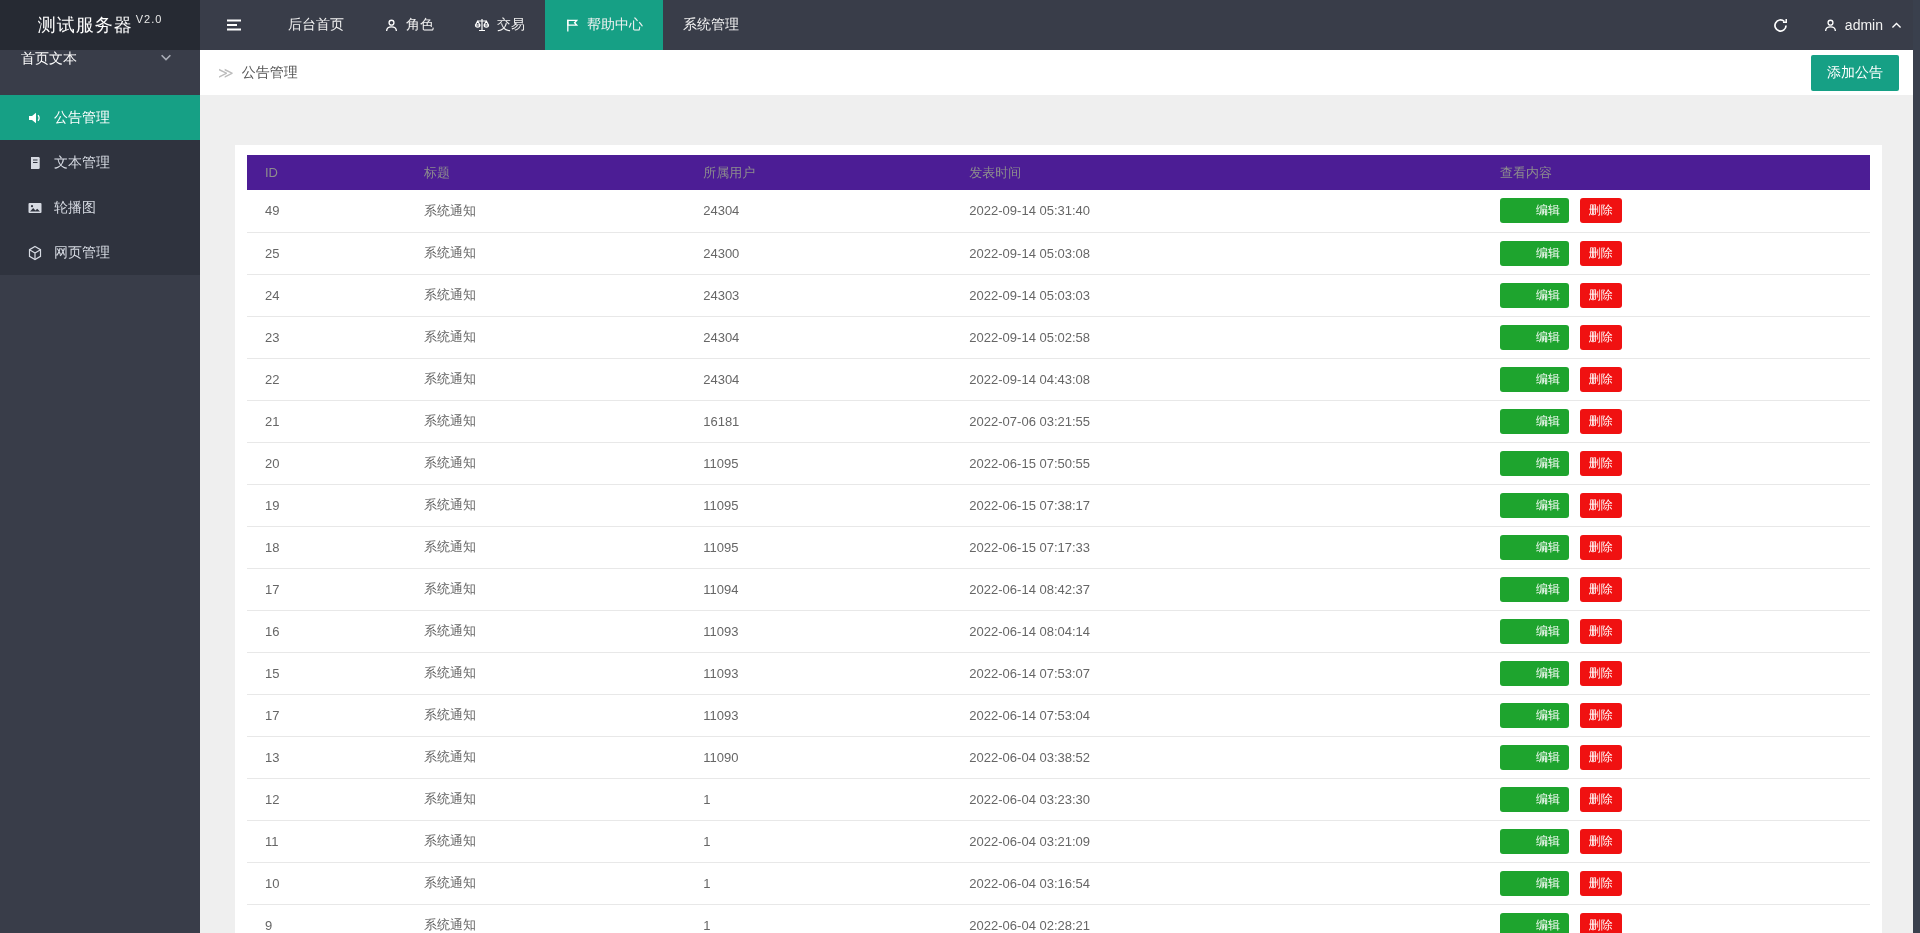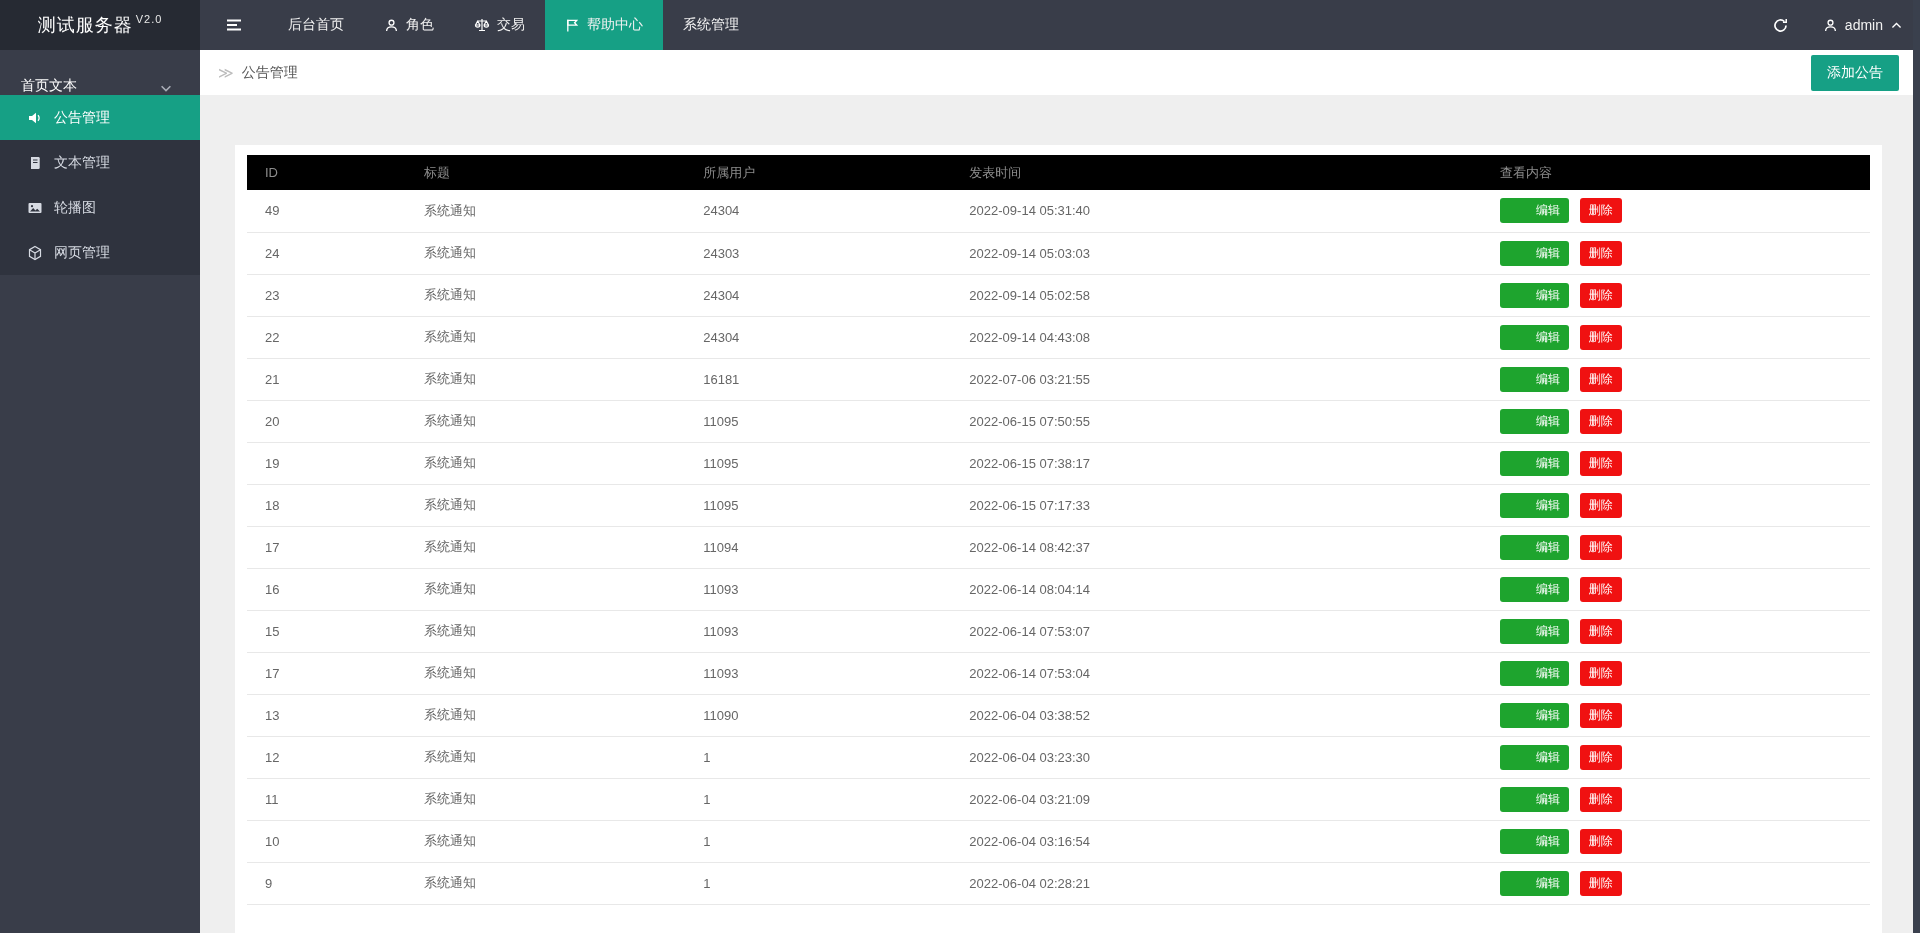--- a/index.html
+++ b/index.html
@@ -16,36 +16,36 @@
   .logo { width:200px; background:#262A33; color:#fff; display:flex; align-items:center; justify-content:center; font-size:18px; letter-spacing:1px;text-align:center; }
   .logo .ver { font-size:11px; margin-left:3px; transform:translateY(-6px); color:#e8e8e8; }
   .nav-item { display:flex; align-items:center; gap:7px; padding:0 20px; font-size:14px; color:#f2f2f2; cursor:pointer; }
   .nav-item.icon-btn { padding:0 25px; }
   .nav-item.active { background:#16A085; }
   .nav-right { margin-left:auto; display:flex; align-items:stretch; }
   .nav-right .nav-item { padding:12px 17px; }
 
   
   .sidebar { position:absolute; top:50px; left:0; bottom:0; width:200px; background:#393D49; }
-  .side-group { height:45px; display:flex; align-items:flex-end; padding:0 27px 0 21px; color:#fff; font-size:14px; cursor:pointer; }
+  .side-group { height:45px; display:flex; align-items:flex-start; padding:0 27px 0 21px; color:#fff; font-size:14px; cursor:pointer; }
   .side-group svg { margin-left:auto; opacity:.75; }
   .side-items { list-style:none; margin:0; padding:0; background:#2F333E; }
   .side-item { height:45px; display:flex; align-items:center; gap:11px; padding-left:27px; color:#d7dbe3; font-size:14px; cursor:pointer; }
   .side-item.active { background:#16A085; color:#fff; }
 
   
   .content { position:absolute; top:50px; left:200px; right:0; bottom:0; }
   .topbar { height:45px; background:#fff; display:flex; align-items:center; padding:0 21px 0 18px; }
   .breadcrumb { display:flex; align-items:center; gap:8px; font-size:14px; color:#555; }
   .breadcrumb .chev { color:#bcbcbc; font-size:15px; }
   .add-btn { margin-left:auto; background:#16A085; border:none; color:#fff; height:36px; padding:0 16px; font-size:14px; border-radius:2px; cursor:pointer; font-family:inherit; }
 
   .card { margin:50px 38px 0 35px; background:#fff; padding:10px 12px; height:800px; }
   table { width:100%; border-collapse:collapse; table-layout:fixed; }
-  thead th { background:#000000; color:#8d8d8d; font-weight:normal; text-align:left; font-size:13px; height:35px; padding:0 0 0 18px; }
+  thead th { background:#4c1d95; color:#8d8d8d; font-weight:normal; text-align:left; font-size:13px; height:35px; padding:0 0 0 18px; }
   tbody td { height:42px; border-bottom:1px solid #e8e8e8; color:#666; font-size:13px; padding:0 0 0 18px; }
   .btn { color:#fff; border:none; font-size:12px; padding:4px 9px; border-radius:3px; cursor:pointer; margin-right:7px; font-family:inherit; }
   .btn-edit { background:#1EA42E;padding-left:36px; }
   .btn-del  { background:#F01111;font-family:Liberation Serif, serif; }
 
   .scrollbar { position:absolute; top:0; right:0; width:7px; height:100%; background:#3A404D; z-index:20; }
 </style>
 </head>
 <body>
 
@@ -186,20 +186,30 @@
             <td>49</td>
             <td>系统通知</td>
             <td>24304</td>
             <td>2022-09-14 05:31:40</td>
             <td>
               <button class="btn btn-edit">编辑</button>
               <button class="btn btn-del">删除</button>
             </td>
           </tr>
 
+          <tr>
+            <td>25</td>
+            <td>系统通知</td>
+            <td>24300</td>
+            <td>2022-09-14 05:03:08</td>
+            <td>
+              <button class="btn btn-edit">编辑</button>
+              <button class="btn btn-del">删除</button>
+            </td>
+          </tr>
 
           <tr>
             <td>24</td>
             <td>系统通知</td>
             <td>24303</td>
             <td>2022-09-14 05:03:03</td>
             <td>
               <button class="btn btn-edit">编辑</button>
               <button class="btn btn-del">删除</button>
             </td>

